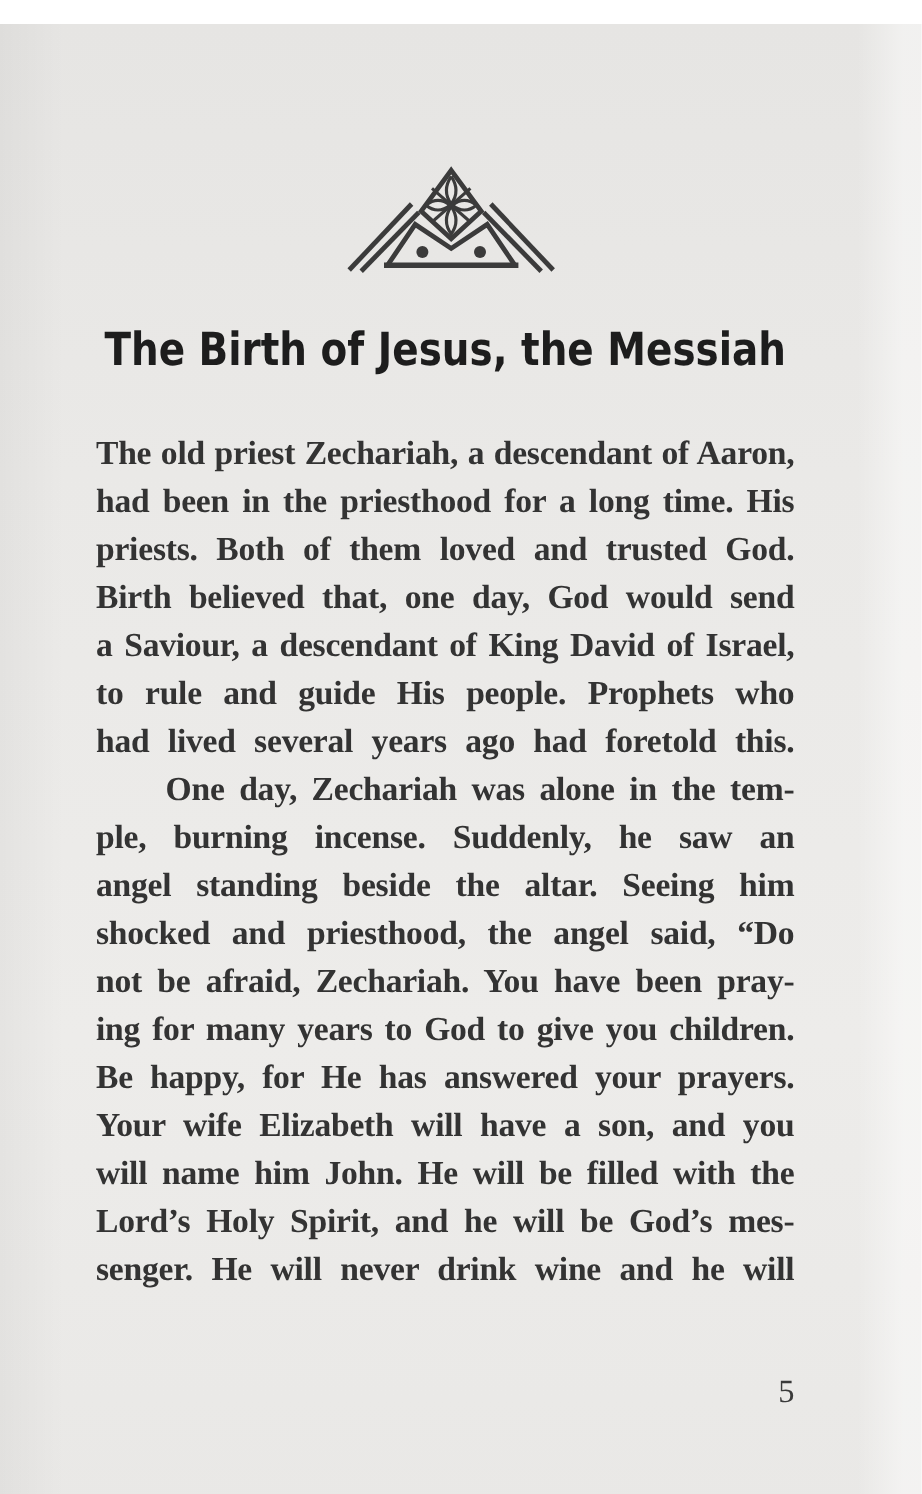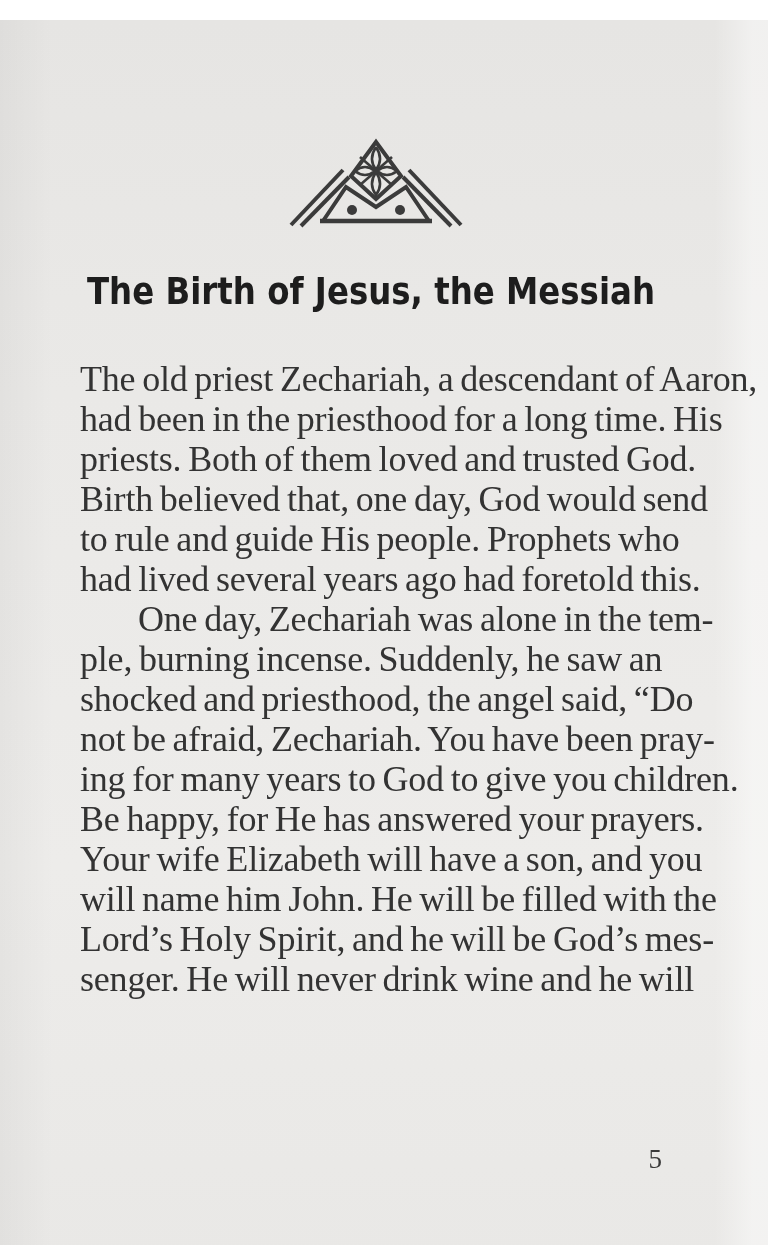--- a/index.html
+++ b/index.html
@@ -16,23 +16,23 @@
   .ornament{position:absolute;left:286px;top:117px;width:180px;height:92px;}
   .ornament .ln{stroke:#3b3b3b;stroke-width:4;fill:none;}
   .ornament .thin{stroke:#3b3b3b;stroke-width:2.6;fill:none;}
   .ornament .dot{fill:#3b3b3b;stroke:none;}
   .title-svg{position:absolute;left:80px;top:242px;width:582px;height:62px;}
   .title-svg text{
     font-family:"DejaVu Sans",sans-serif;font-weight:bold;font-size:38px;fill:#1d1d1d;
   }
   .body-block{position:absolute;left:80px;top:339px;width:582px;color:#333;}
   .line{
-    height:40px;line-height:40px;font-size:36px;
+    height:40px;line-height:40px;font-size:28px;
     letter-spacing:-0.2px;word-spacing:-2px;white-space:nowrap;
-    text-align:justify;text-align-last:justify;
+    text-align:justify;text-align-last:justify;font-weight:bold;
   }
   .line.indent{padding-left:58px;}
   .page-number{
     position:absolute;left:80px;top:1122px;width:582px;
     text-align:right;font-size:27px;color:#3a3a3a;line-height:34px;
   }
 </style>
 </head>
 <body>
 
@@ -66,24 +66,26 @@
 
     <svg class="title-svg" viewBox="0 0 582 62" xmlns="http://www.w3.org/2000/svg">
       <text x="291" y="42" text-anchor="middle" textLength="568" lengthAdjust="spacingAndGlyphs">The Birth of Jesus, the Messiah</text>
     </svg>
 
     <div class="body-block">
       <div class="line">The old priest Zechariah, a descendant of Aaron,</div>
       <div class="line">had been in the priesthood for a long time. His</div>
       <div class="line">priests. Both of them loved and trusted God.</div>
       <div class="line">Birth believed that, one day, God would send</div>
+      <div class="line">a Saviour, a descendant of King David of Israel,</div>
       <div class="line">to rule and guide His people. Prophets who</div>
       <div class="line">had lived several years ago had foretold this.</div>
       <div class="line indent">One day, Zechariah was alone in the tem-</div>
       <div class="line">ple, burning incense. Suddenly, he saw an</div>
+      <div class="line">angel standing beside the altar. Seeing him</div>
       <div class="line">shocked and priesthood, the angel said, “Do</div>
       <div class="line">not be afraid, Zechariah. You have been pray-</div>
       <div class="line">ing for many years to God to give you children.</div>
       <div class="line">Be happy, for He has answered your prayers.</div>
       <div class="line">Your wife Elizabeth will have a son, and you</div>
       <div class="line">will name him John. He will be filled with the</div>
       <div class="line">Lord’s Holy Spirit, and he will be God’s mes-</div>
       <div class="line">senger. He will never drink wine and he will</div>
     </div>
 

